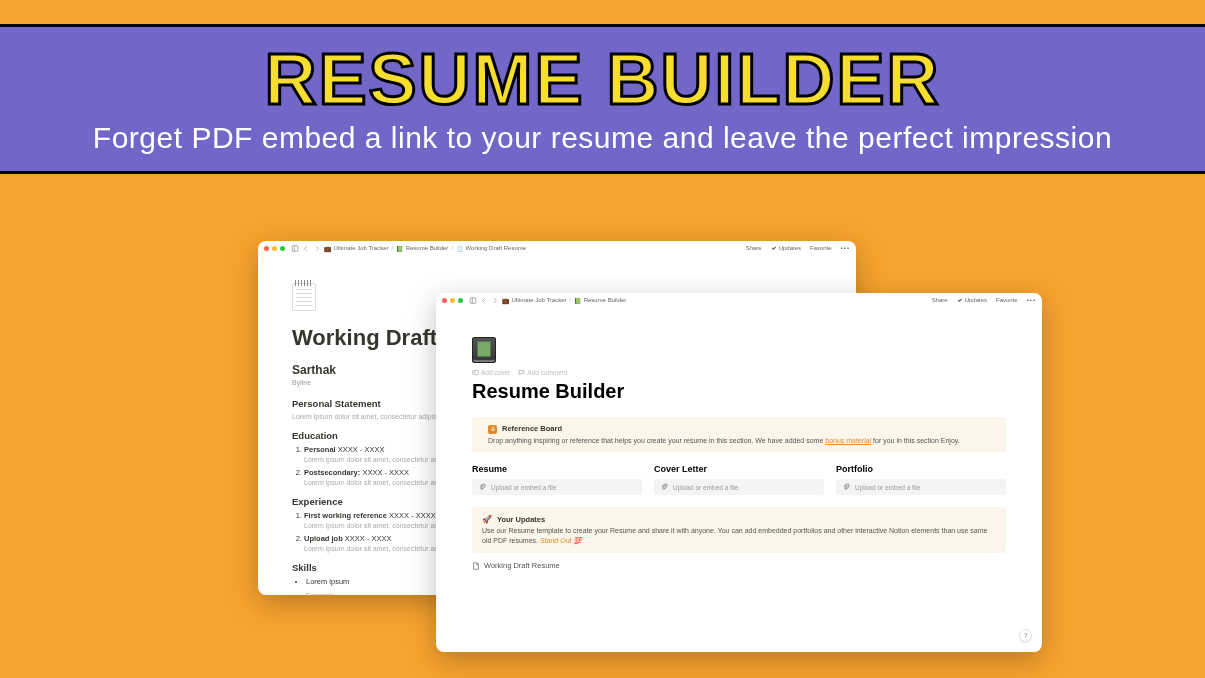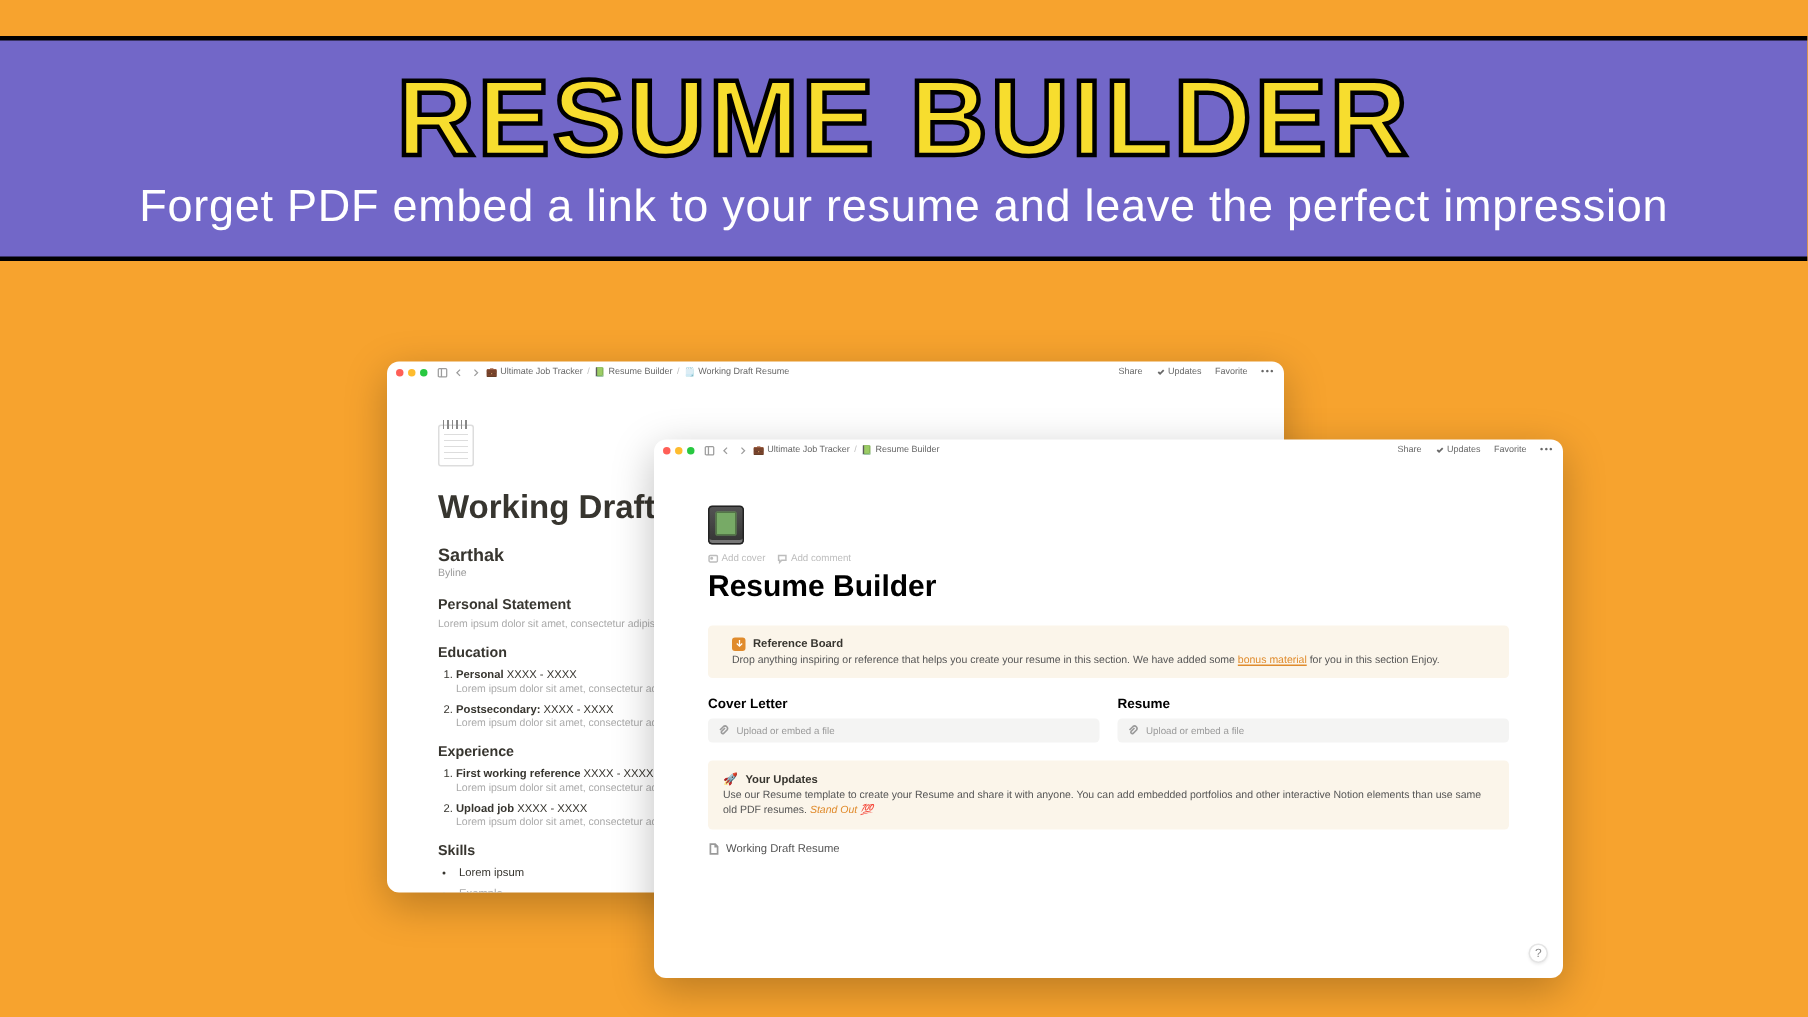--- a/index.html
+++ b/index.html
@@ -379,30 +379,39 @@
               <path d="M5 1v6M2 5l3 3 3-3" stroke="#fff" stroke-width="1.4" fill="none"></path>
             </svg>
           </span>
         <span>Reference Board</span>
       </div>
       <span>Drop anything inspiring or reference that helps you create your resume in this section. We have added some </span><a href="#">bonus material</a><span> for you in this section Enjoy.</span>
     </div>
 
     <div class="wr-cols">
       <div class="wr-col">
+        <div class="wr-col-h">Resume</div>
+        <div class="wr-upload">
+          <svg viewBox="0 0 12 12">
+              <path d="M8 3.5L4.5 7a1.5 1.5 0 002 2L10 5.5a2.5 2.5 0 00-3.5-3.5L3 5.5"></path>
+            </svg>
+          <span>Upload or embed a file</span>
+        </div>
+      </div>
+      <div class="wr-col">
         <div class="wr-col-h">Cover Letter</div>
         <div class="wr-upload">
           <svg viewBox="0 0 12 12">
               <path d="M8 3.5L4.5 7a1.5 1.5 0 002 2L10 5.5a2.5 2.5 0 00-3.5-3.5L3 5.5"></path>
             </svg>
           <span>Upload or embed a file</span>
         </div>
       </div>
       <div class="wr-col">
-        <div class="wr-col-h">Resume</div>
+        <div class="wr-col-h">Portfolio</div>
         <div class="wr-upload">
           <svg viewBox="0 0 12 12">
               <path d="M8 3.5L4.5 7a1.5 1.5 0 002 2L10 5.5a2.5 2.5 0 00-3.5-3.5L3 5.5"></path>
             </svg>
           <span>Upload or embed a file</span>
         </div>
       </div>
     </div>
 
     <div class="wr-callout2">

